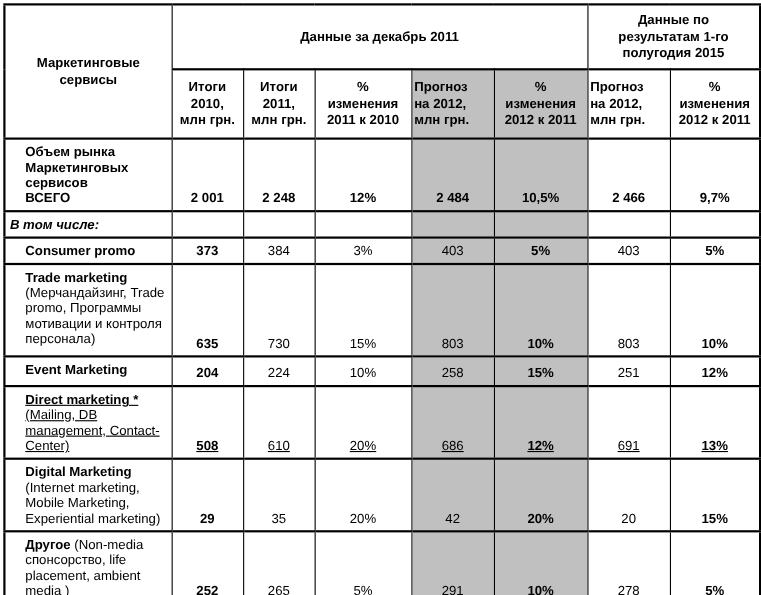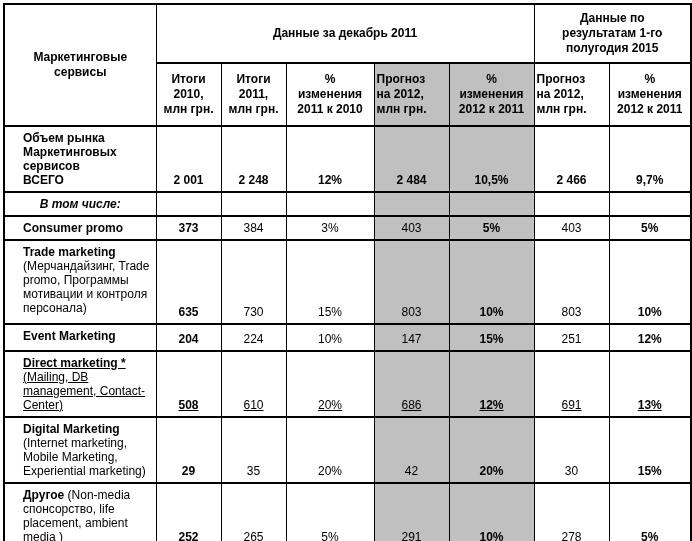--- a/index.html
+++ b/index.html
@@ -29,21 +29,21 @@
     padding:4px 4px 4px 18px;white-space:pre-line;
   }
   td.v{
     text-align:center;vertical-align:bottom;
     padding:0 3px 4px 3px;
   }
   .b{font-weight:bold;}
   .nm{font-weight:bold;}
   .shade{background:var(--shade);}
   td.sub{
-    font-weight:bold;font-style:italic;text-align:center;
+    font-weight:bold;font-style:italic;text-align:left;
     vertical-align:middle;padding:2px 4px;
   }
   tr.r-group{height:59px;}
   tr.r-cols{height:63px;margin-top:40px;}
   tr.r-total{height:56px;}
   tr.r-sub{height:24px;}
   tr.r-sub td{border-bottom-width:1px;}
   tr.r0{height:15px;}
   tr.r1{height:84px;}
   tr.r2{height:27px;}
@@ -147,21 +147,21 @@
       <td class="v b shade">10%</td>
       <td class="v">803</td>
       <td class="v b">10%</td>
     </tr>
 
     <tr class="r2">
       <td class="lbl"><span class="nm">Event Marketing</span><span></span></td>
       <td class="v b">204</td>
       <td class="v">224</td>
       <td class="v">10%</td>
-      <td class="v shade">147</td>
+      <td class="v shade">258</td>
       <td class="v b shade">15%</td>
       <td class="v">251</td>
       <td class="v b">12%</td>
     </tr>
 
     <tr class="r3">
       <td class="lbl"><span class="nm">Direct marketing *</span><span>
 (Mailing, DB
 management, Contact-
 Center)</span></td>
@@ -177,21 +177,21 @@
     <tr class="r4">
       <td class="lbl"><span class="nm">Digital Marketing</span><span>
 (Internet marketing,
 Mobile Marketing,
 Experiential marketing)</span></td>
       <td class="v b">29</td>
       <td class="v">35</td>
       <td class="v">20%</td>
       <td class="v shade">42</td>
       <td class="v b shade">20%</td>
-      <td class="v">30</td>
+      <td class="v">20</td>
       <td class="v b">15%</td>
     </tr>
 
     <tr class="r5">
       <td class="lbl"><span class="nm">Другое</span><span> (Non-media
 спонсорство, life
 placement, ambient
 media )</span></td>
       <td class="v b">252</td>
       <td class="v">265</td>

